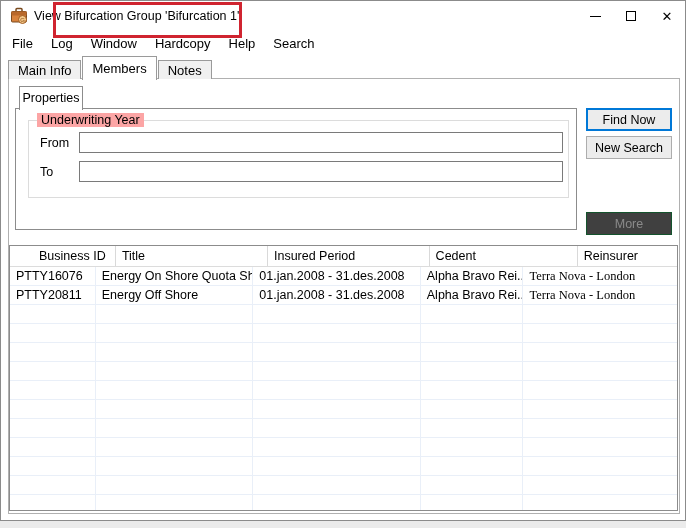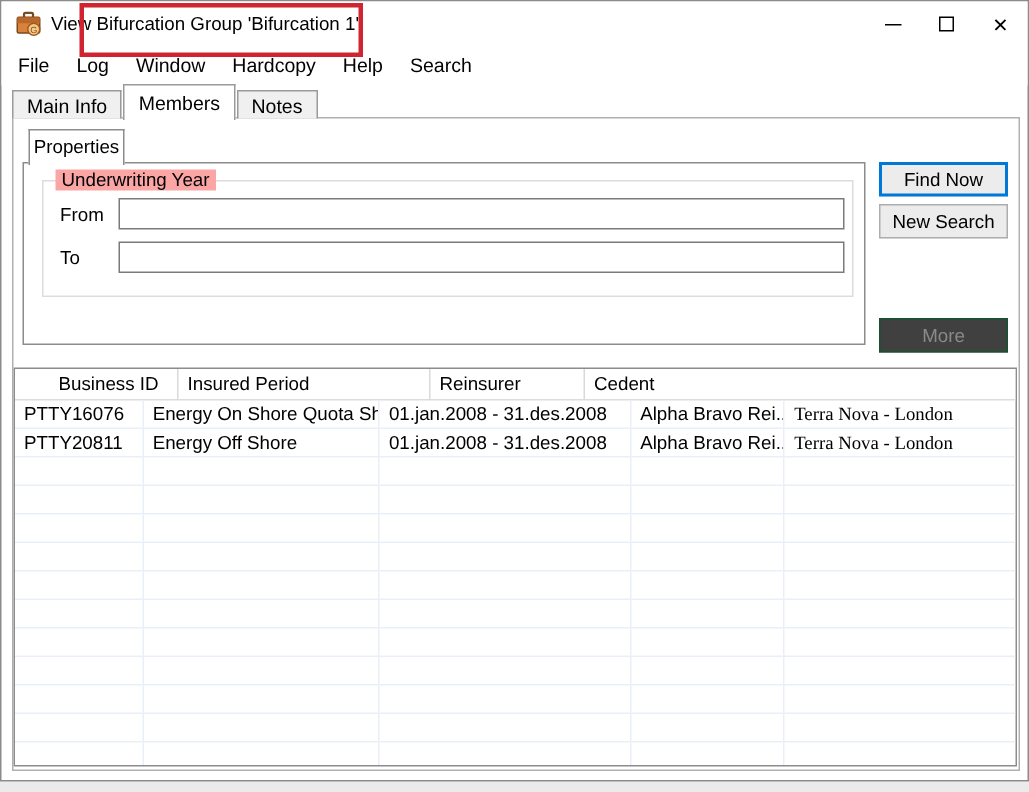--- a/index.html
+++ b/index.html
@@ -134,23 +134,24 @@
       </div>
     </div>
 
     <button class="btn btn-default">Find Now</button>
     <button class="btn btn-normal">New Search</button>
     <button class="btn btn-disabled" disabled="">More</button>
 
     <div class="listview">
       <div class="lv-header" id="lv-header">
           <div class="hcell" style="width: 86px;">Business ID</div>
+          <div class="hcell" style="width: 158px;">Title</div>
           <div class="hcell" style="width: 168px;">Insured Period</div>
+          <div class="hcell" style="width: 154px;">Cedent</div>
           <div class="hcell" style="width: 103px;">Reinsurer</div>
-          <div class="hcell" style="width: 154px;">Cedent</div>
         </div>
       <div id="lv-body">
           <div class="trow">
             <div class="tcell" style="width: 86px;">PTTY16076</div>
             <div class="tcell" style="width: 158px;">Energy On Shore Quota Share</div>
             <div class="tcell" style="width: 168px;">01.jan.2008 - 31.des.2008</div>
             <div class="tcell" style="width: 103px;">Alpha Bravo Rei...</div>
             <div class="tcell" style="width: 154px;">Terra Nova - London</div>
           </div>
           <div class="trow">

